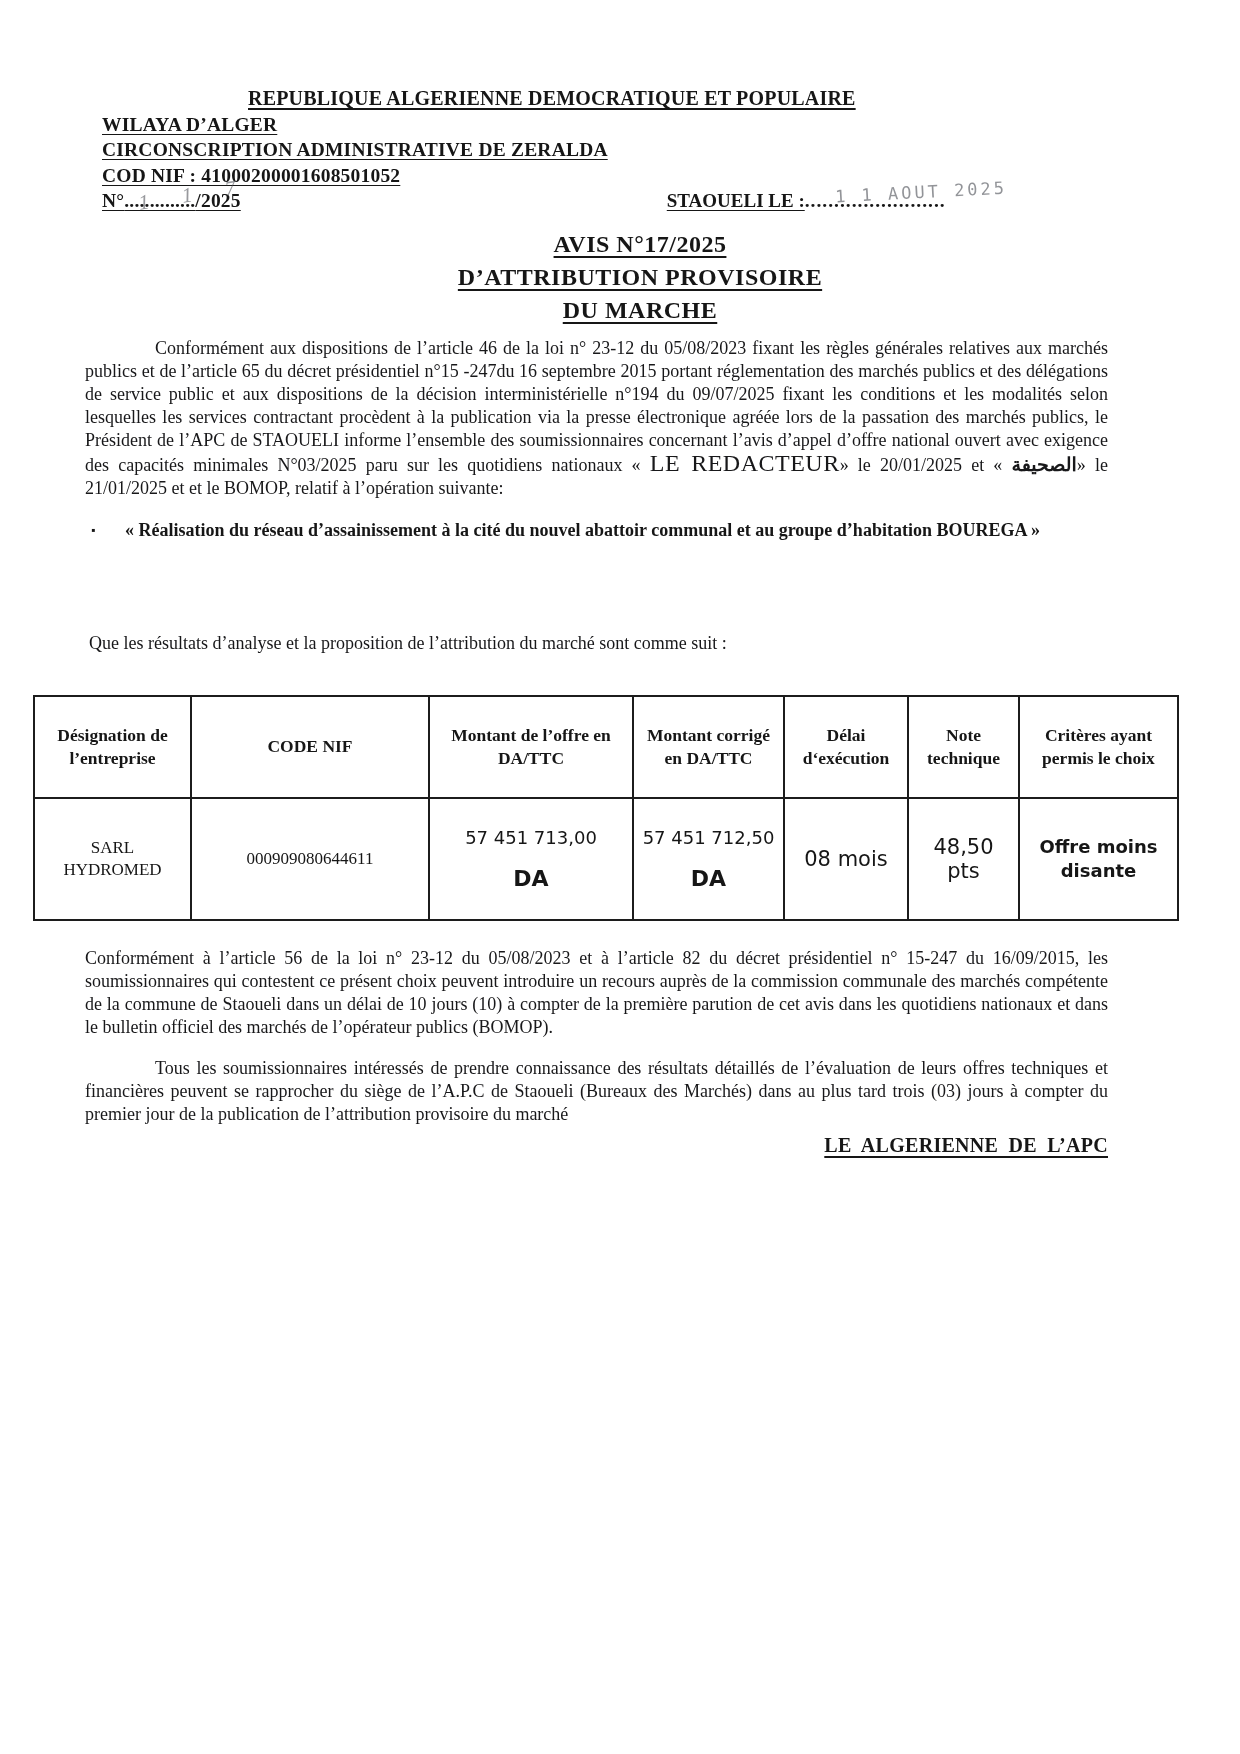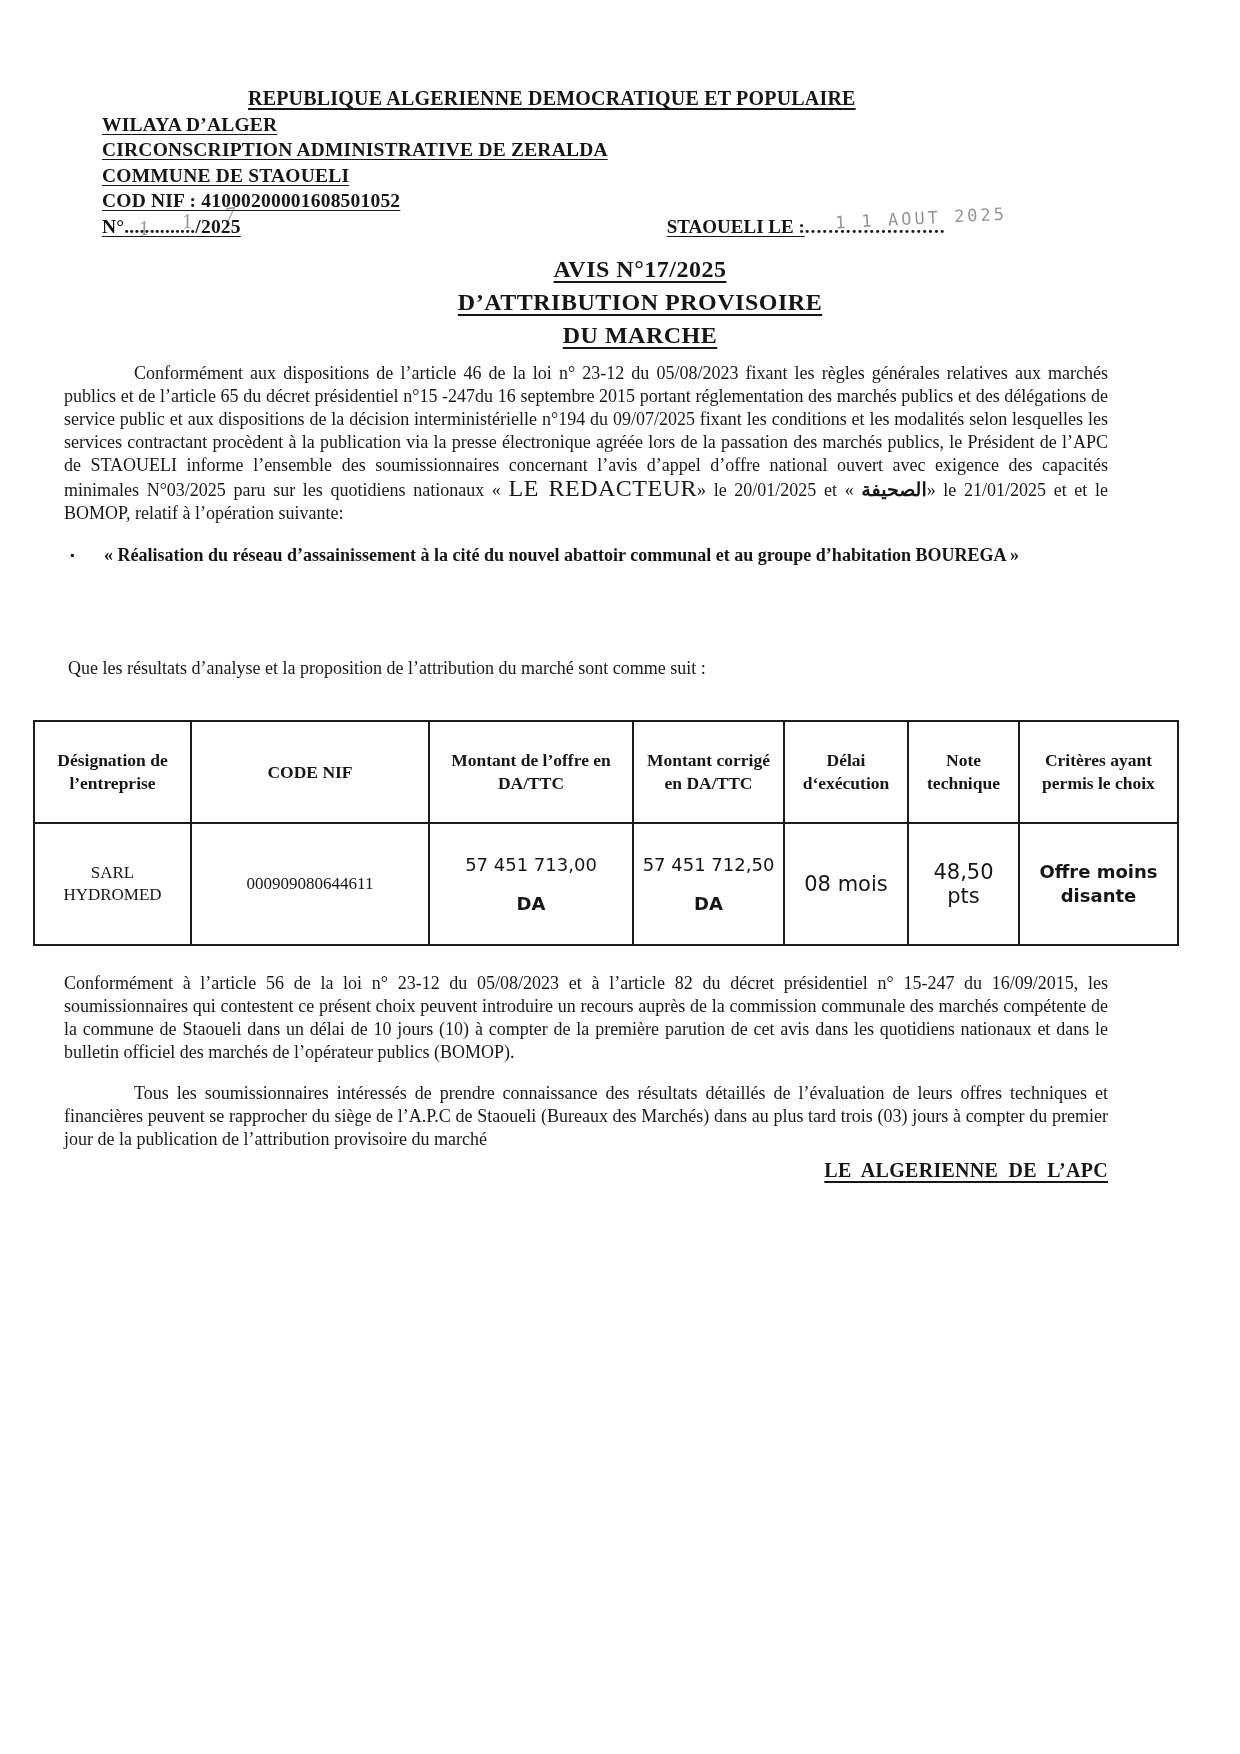--- a/index.html
+++ b/index.html
@@ -42,21 +42,21 @@
     font-size:17px; letter-spacing:3px; color:#3a3d45;
     opacity:.55; transform:rotate(-3deg); white-space:nowrap;
   }
   
   .title { margin-top:14px; text-align:center;padding-left:40px; }
   .title-line {
     font-weight:bold; font-size:24px; line-height:33px; letter-spacing:.5px;
     text-decoration:underline; text-underline-offset:4px; text-decoration-thickness:2px;
   }
   
-  .content { margin:0 132px 0 64px; }
+  .content { margin:0 132px 0 85px; }
   .para {
     font-size:18px; line-height:23px; text-align:justify;
     color:#18181a;
   }
   .indent { text-indent:70px; }
   .p1 { margin-top:10px; }
   .redacteur { font-size:24px; font-weight:normal; letter-spacing:.5px; }
   .arabic { font-weight:bold; font-size:19px; }
   .bullet-row { margin-top:6px; display:flex; }
   .bullet-marker { width:34px; padding-left:6px; font-size:12px; line-height:24px; flex:0 0 auto; }
@@ -76,21 +76,21 @@
   }
   table.award th {
     height:92px;
     font-weight:bold; font-size:17.5px; line-height:23px;
     font-family:"Liberation Serif", serif;
   }
   table.award td { height:112px; }
   .cell-serif { font-size:17px; line-height:22px; font-family:"Liberation Serif", serif; }
   .cell-sans  { font-size:21px; line-height:24px; font-family:"DejaVu Sans", sans-serif; }
   .amount-value { display:block; font-family:"DejaVu Sans", sans-serif; font-size:18px; }
-  .amount-unit  { display:block; font-family:"DejaVu Sans", sans-serif; font-size:18px; font-weight:bold; margin-top:18px; }
+  .amount-unit  { display:block; font-family:"DejaVu Sans", sans-serif; font-size:22px; font-weight:bold; margin-top:18px; }
   .cell-bold-sans { font-family:"DejaVu Sans", sans-serif; font-weight:bold; font-size:18px; line-height:24px; }
   
   .p2 { margin-top:26px; }
   .signature-row { margin-top:8px; text-align:right; }
   .signature {
     font-weight:bold; font-size:20px; word-spacing:5px; letter-spacing:.3px;
     text-decoration:underline; text-underline-offset:4px; text-decoration-thickness:2px;
   }
   
   .footer {
@@ -102,21 +102,20 @@
 </style>
 </head>
 <body>
 
 <div class="page">
 
   <div class="letterhead">
     <div class="lh-line lh-republic">REPUBLIQUE ALGERIENNE DEMOCRATIQUE ET POPULAIRE</div>
     <div class="lh-line">WILAYA D’ALGER</div>
     <div class="lh-line">CIRCONSCRIPTION ADMINISTRATIVE DE ZERALDA</div>
-    <div class="lh-line">COMMUNE DE STAOUELI</div>
     <div class="lh-line">COD NIF : 41000200001608501052</div>
     <div class="numdate-row">
       <span class="lh-line numero">
         <span>N°</span><span>..............</span><span>/2025</span>
         <span class="numero-hand">1 1 7</span>
       </span>
       <span class="dateline">
         <span class="date-label">STAOUELI LE :</span><span class="date-dots">........................</span>
         <span class="date-stamp">1 1 AOUT 2025</span>
       </span>

